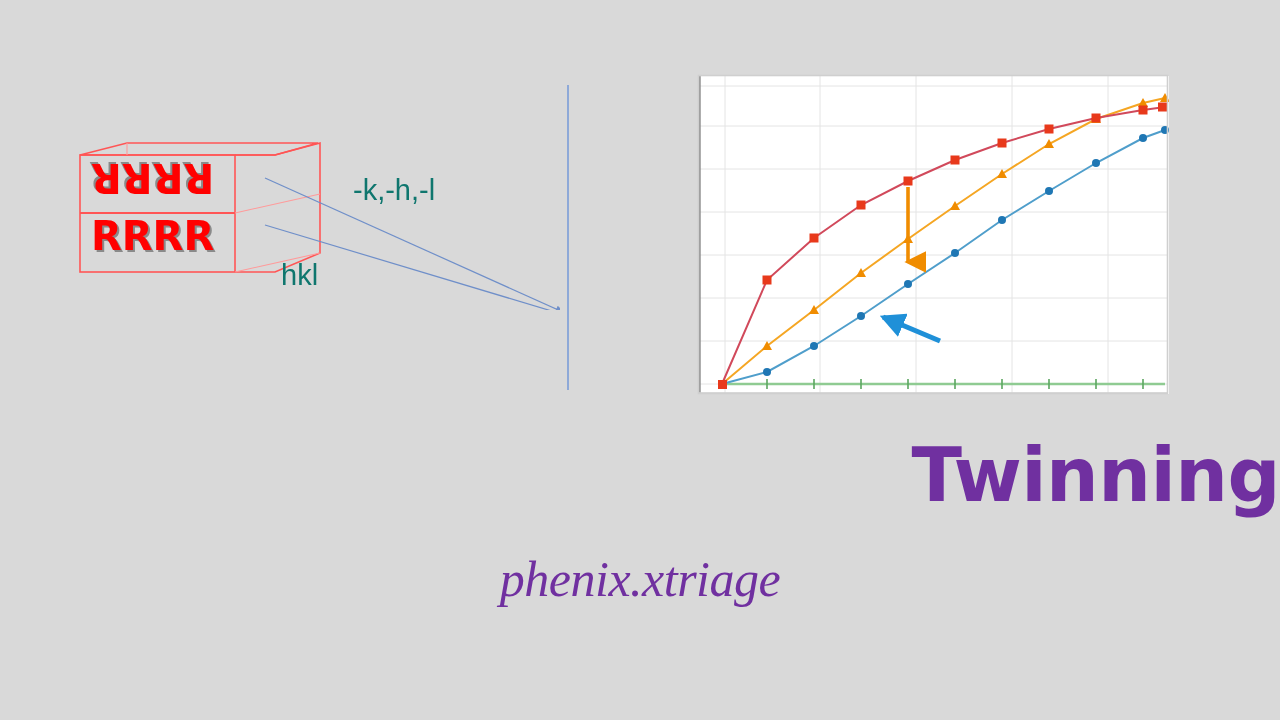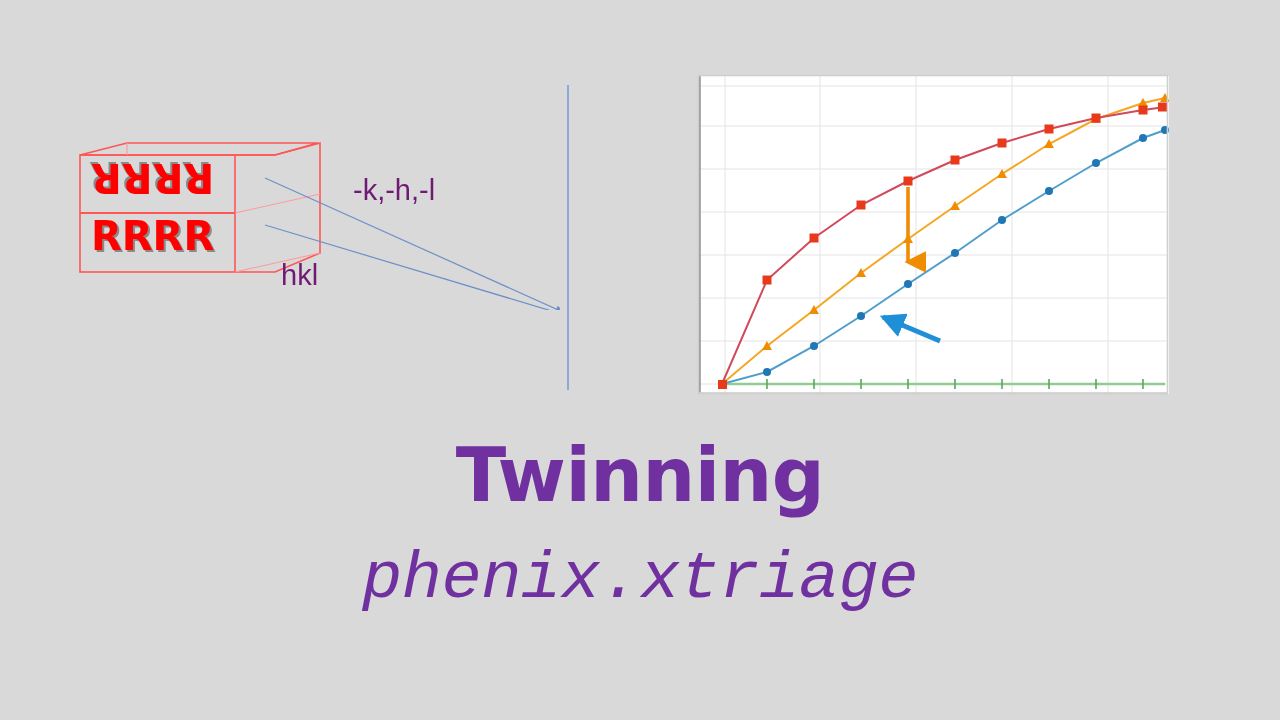--- a/index.html
+++ b/index.html
@@ -45,21 +45,21 @@
     top: 33px;
     transform: rotate(180deg);
   }
   #r-row-bottom {
     left: 31px;
     top: 91px;
   }
   .diagram-label {
     position: absolute;
     font-family: "Liberation Sans", sans-serif;
-    color: #701a75;
+    color: #0f766e;
     font-size: 29px;
     line-height: 30px;
     white-space: nowrap;
     user-select: none;
   }
   #label-neg {
     left: 293px;
     top: 50px;
   }
   #label-hkl {
@@ -95,38 +95,38 @@
     position: absolute;
     left: 0;
     top: 0;
   }
   
   #title-main {
     position: absolute;
     left: 0;
     top: 432px;
     width: 1280px;
-    text-align: center;
+    text-align: right;
     font-family: "DejaVu Sans", sans-serif;
     font-weight: bold;
     font-size: 74px;
     line-height: 86px;
     color: #7030a0;
     letter-spacing: -0.5px;
     user-select: none;
   }
   #title-sub {
     position: absolute;
     left: 0;
     top: 536px;
     width: 1280px;
     text-align: center;
-    font-family: Liberation Mono, monospace;
+    font-family: Liberation Serif, serif;
     font-style: italic;
-    font-size: 67px;
+    font-size: 50px;
     line-height: 86px;
     color: #7030a0;
     letter-spacing: -0.5px;
     user-select: none;
   }
 </style>
 </head>
 <body>
 
 <div id="slide">

